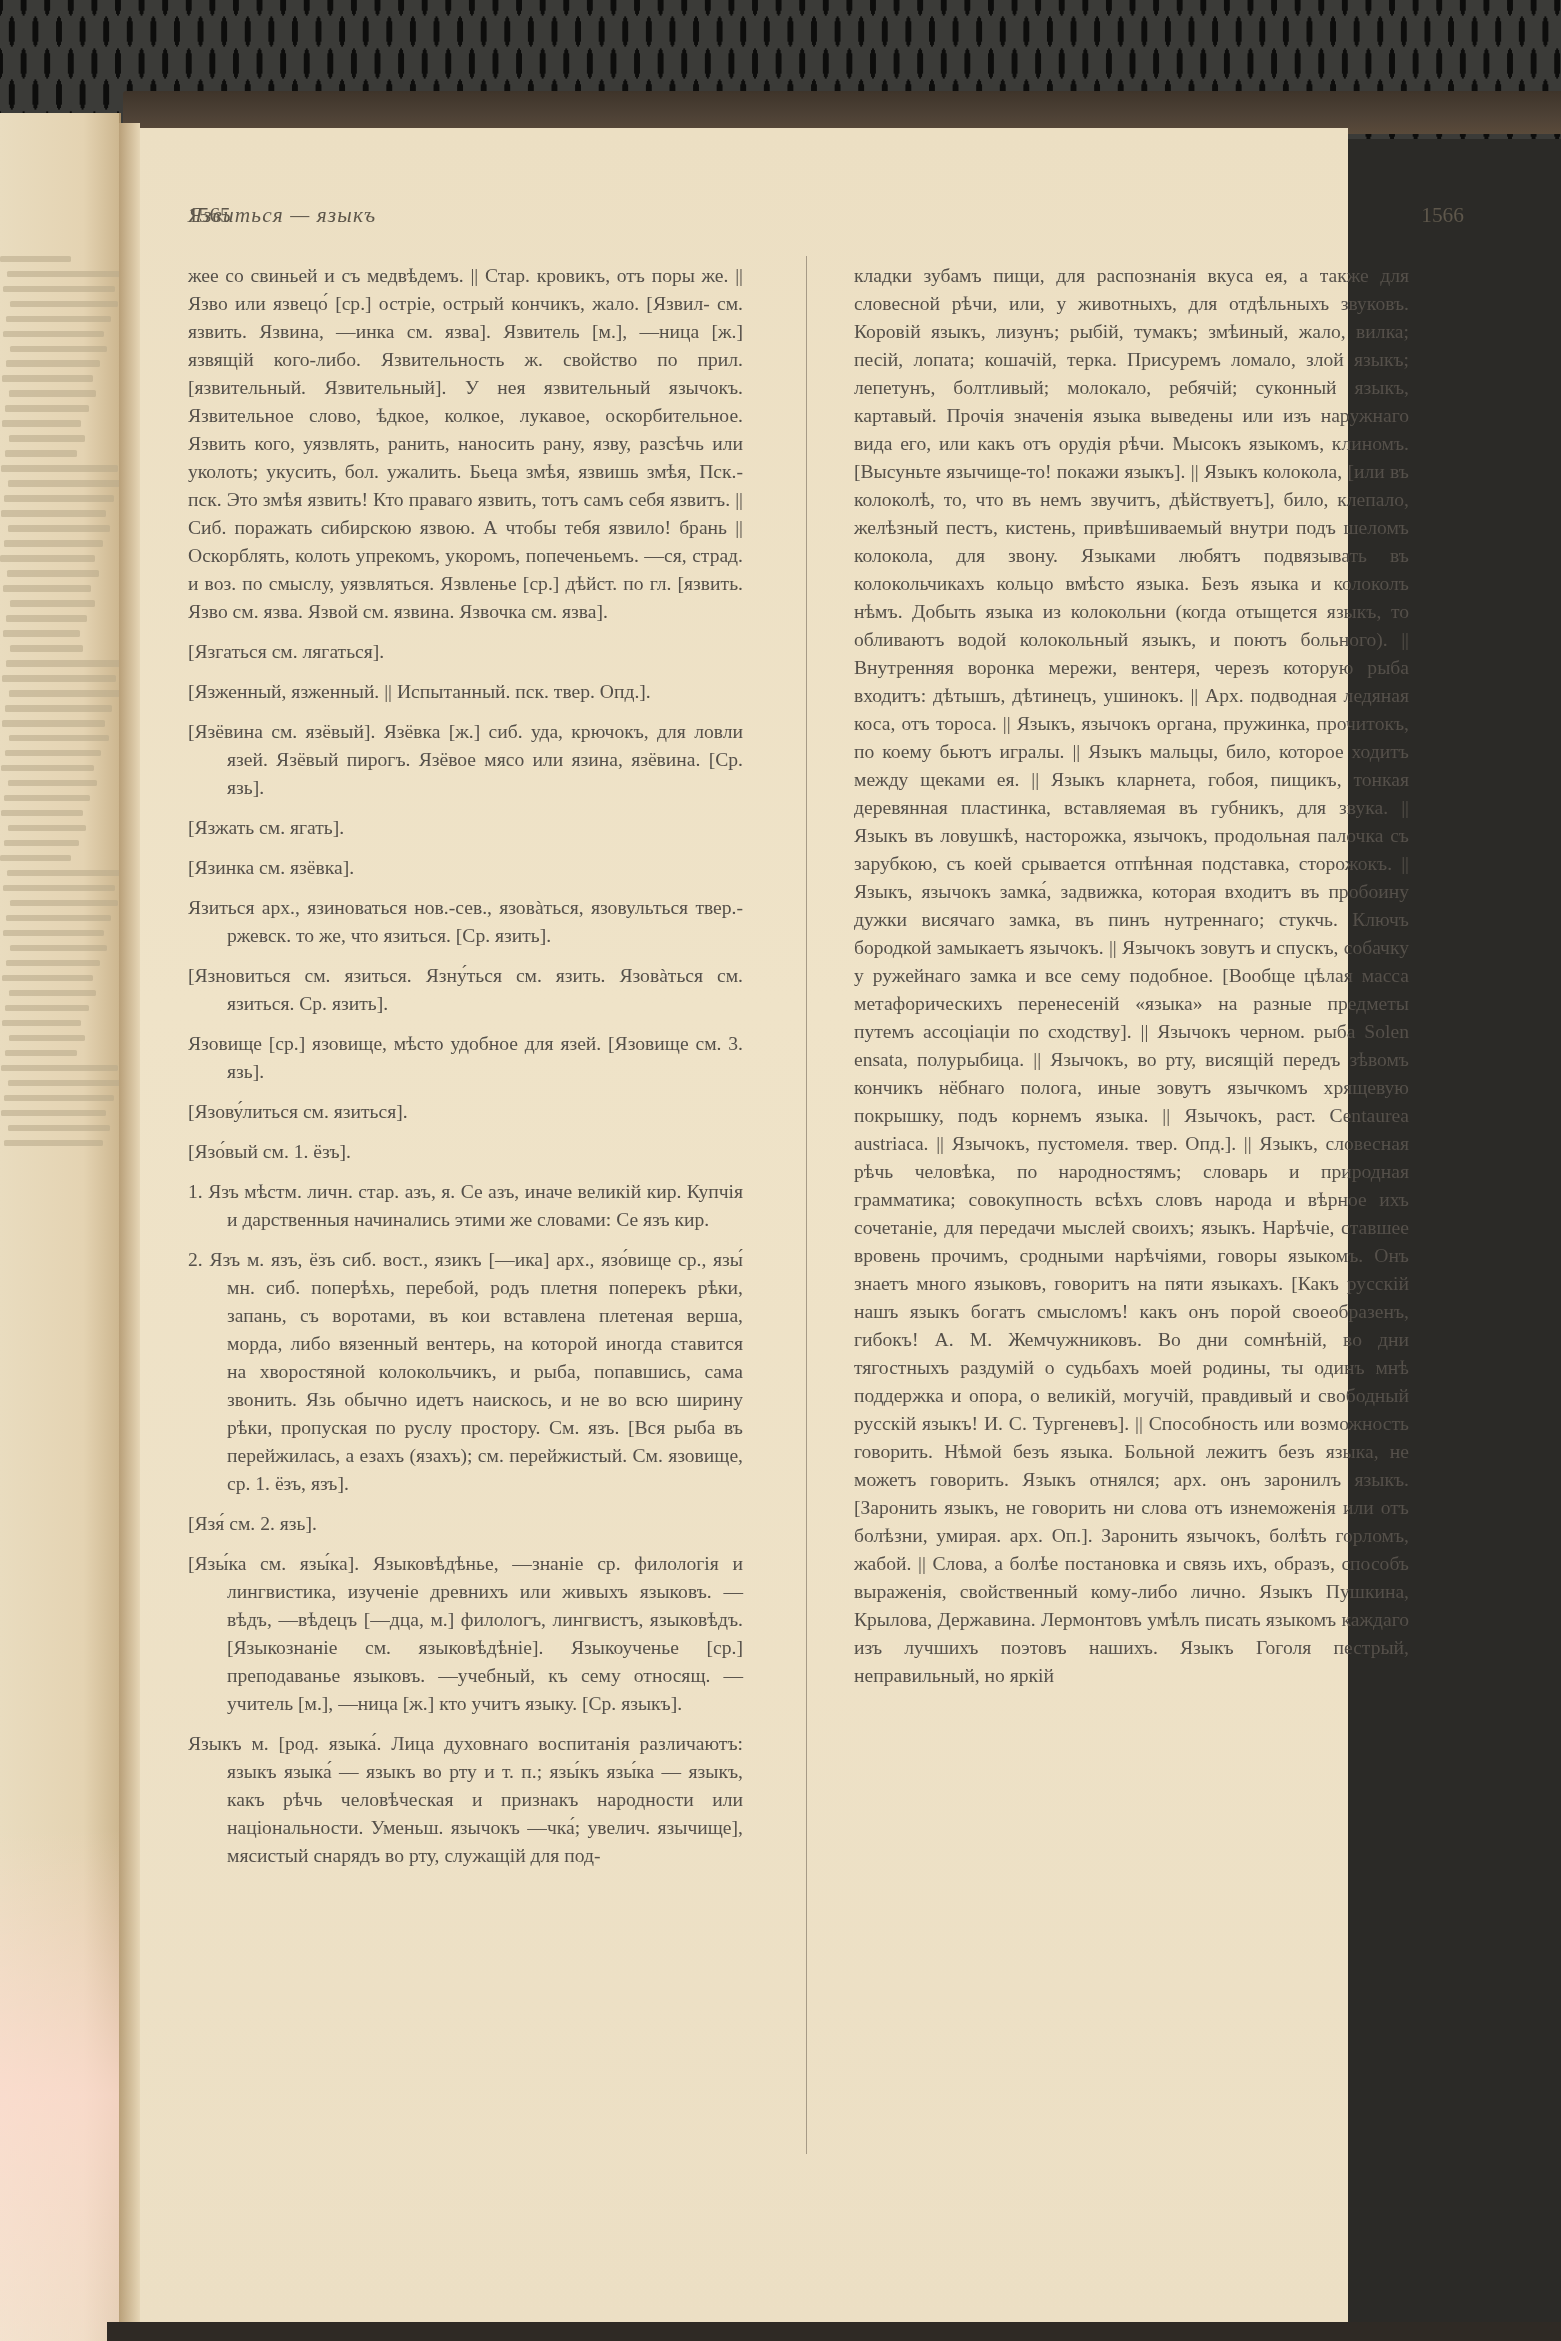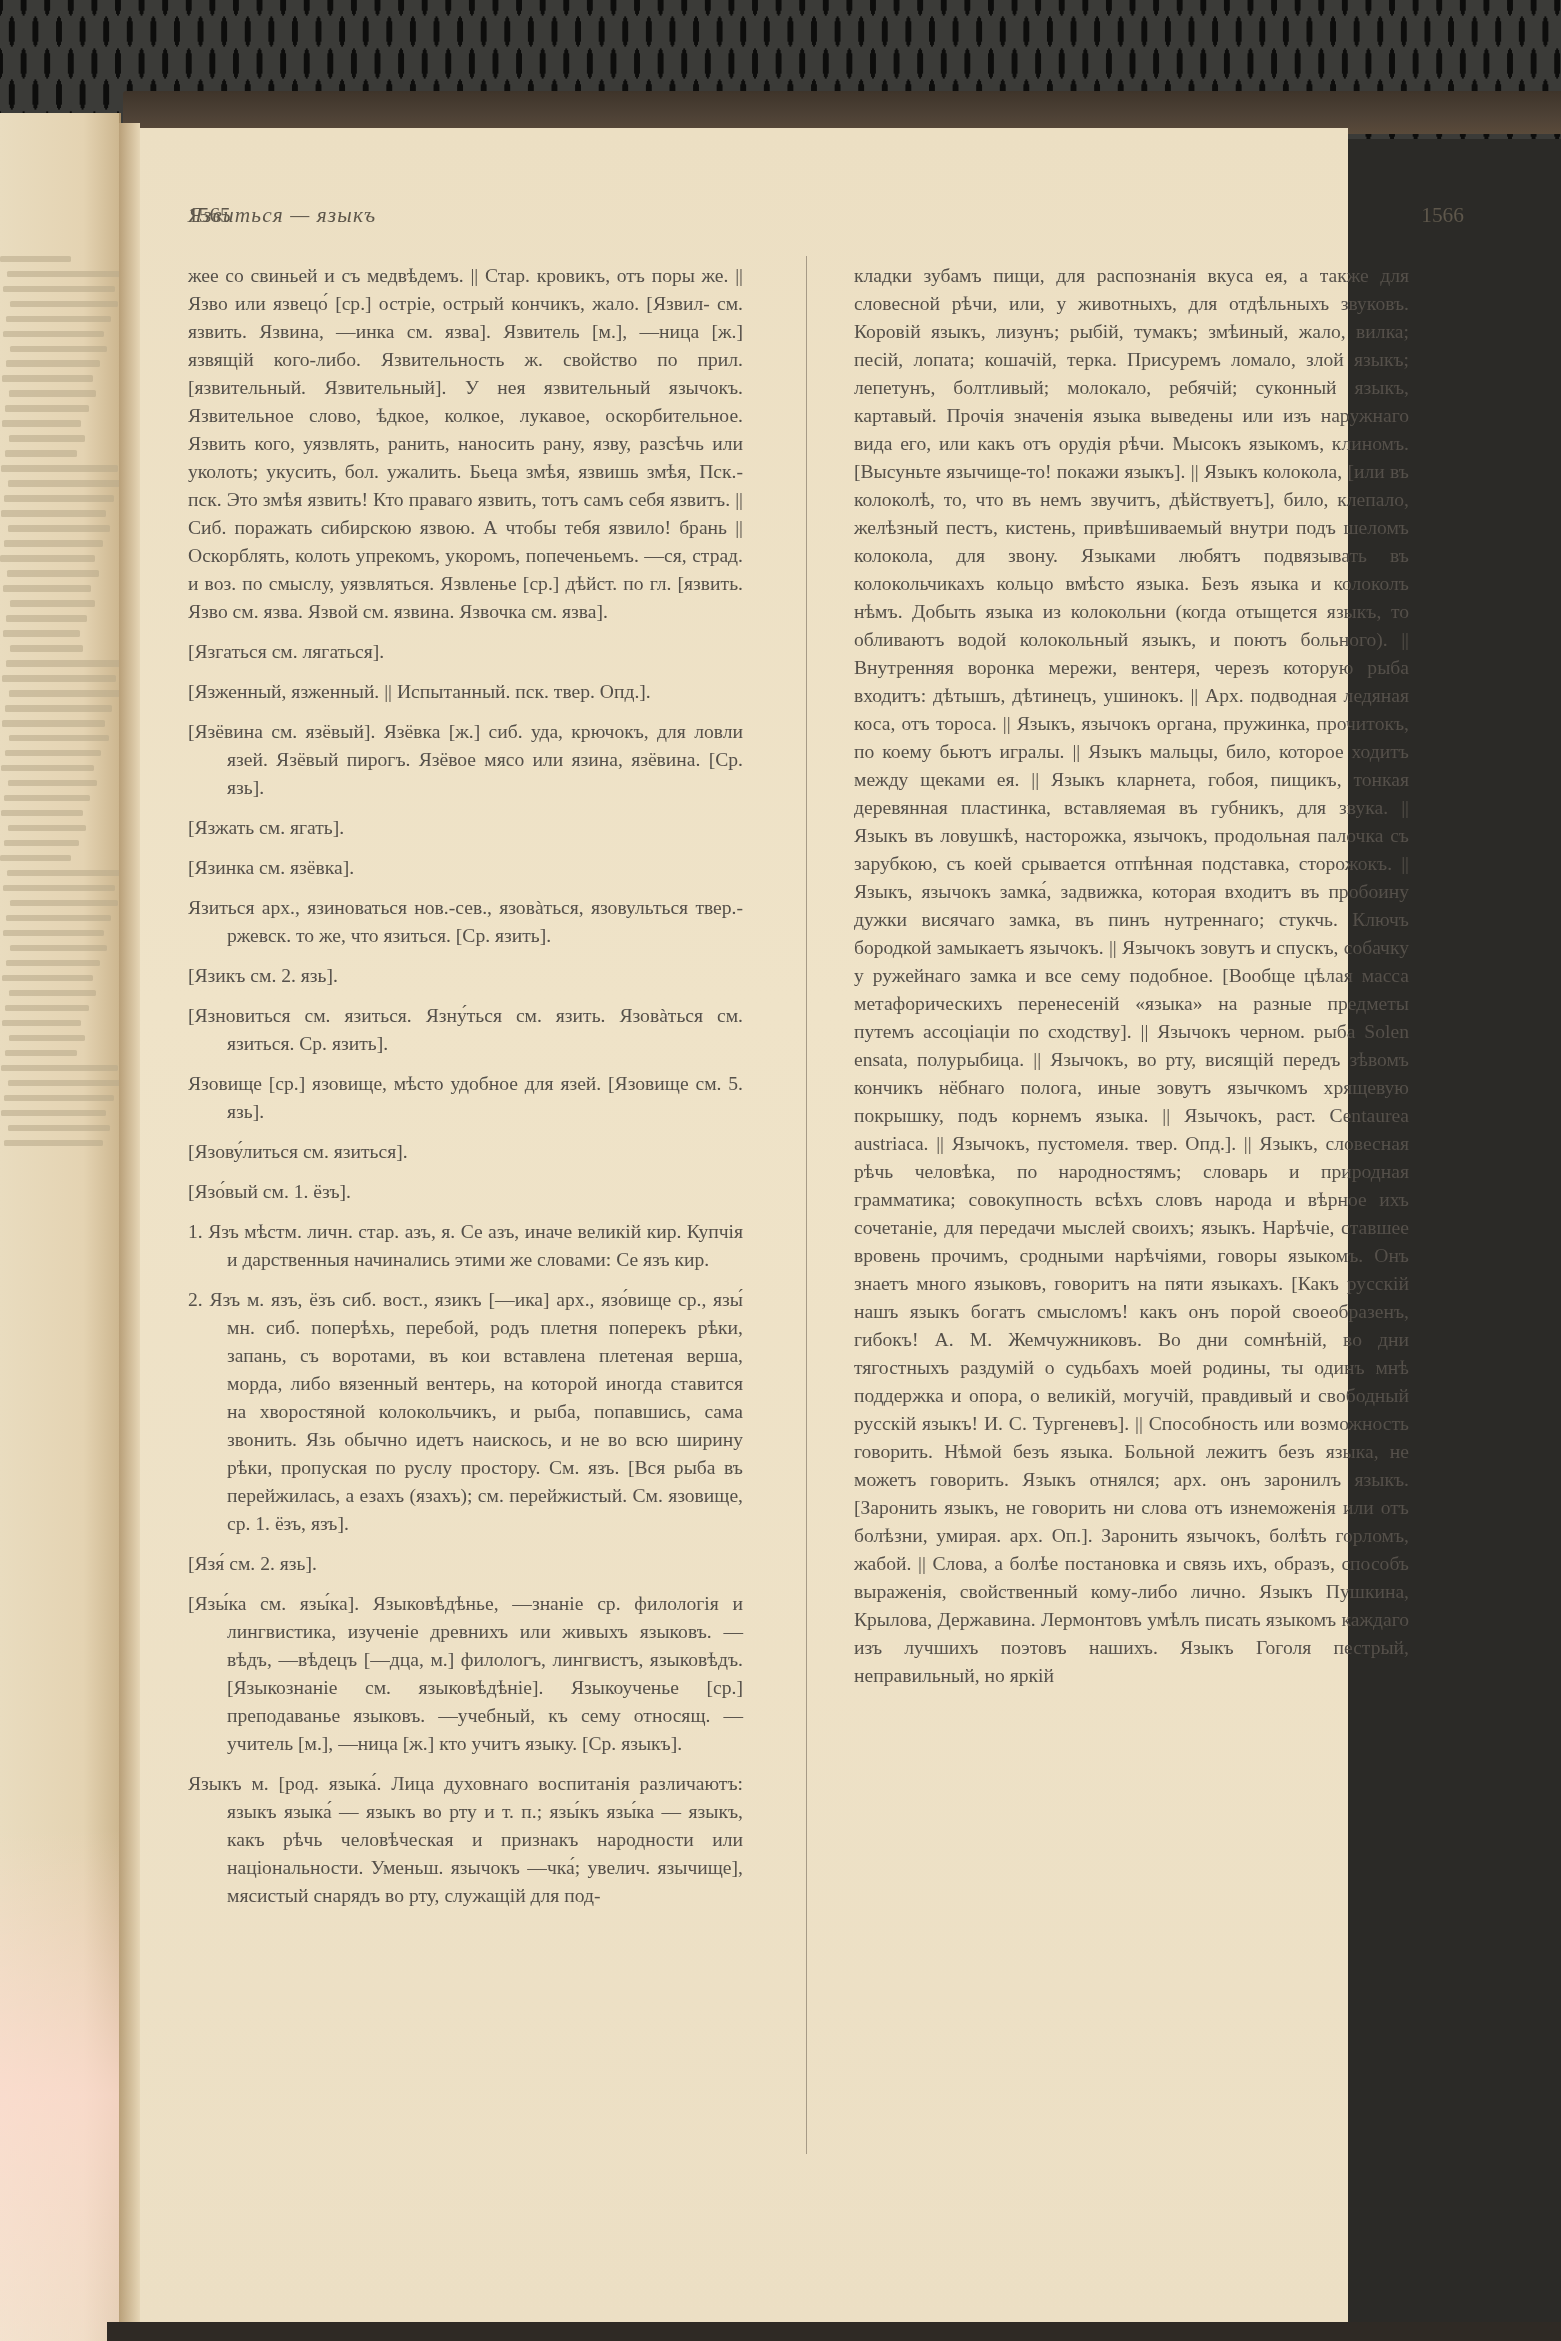--- a/index.html
+++ b/index.html
@@ -148,23 +148,22 @@
   </div>
 
   <div class="col left">
     <p class="entry">жее со свиньей и съ медвѣдемъ. || Стар. кровикъ, отъ поры же. || Язво или язвецо́ [ср.] остріе, острый кончикъ, жало. [Язвил- см. язвить. Язвина, —инка см. язва]. Язвитель [м.], —ница [ж.] язвящій кого-либо. Язвительность ж. свойство по прил. [язвительный. Язвительный]. У нея язвительный язычокъ. Язвительное слово, ѣдкое, колкое, лукавое, оскорбительное. Язвить кого, уязвлять, ранить, наносить рану, язву, разсѣчь или уколоть; укусить, бол. ужалить. Бьеца змѣя, язвишь змѣя, Пск.-пск. Это змѣя язвить! Кто праваго язвить, тотъ самъ себя язвитъ. || Сиб. поражать сибирскою язвою. А чтобы тебя язвило! брань || Оскорблять, колоть упрекомъ, укоромъ, попеченьемъ. —ся, страд. и воз. по смыслу, уязвляться. Язвленье [ср.] дѣйст. по гл. [язвить. Язво см. язва. Язвой см. язвина. Язвочка см. язва].</p>
     <p class="entry indent">[Язгаться см. лягаться].</p>
     <p class="entry indent">[Язженный, язженный. || Испытанный. пск. твер. Опд.].</p>
     <p class="entry indent">[Язёвина см. язёвый]. Язёвка [ж.] сиб. уда, крючокъ, для ловли язей. Язёвый пирогъ. Язёвое мясо или язина, язёвина. [Ср. язь].</p>
     <p class="entry indent">[Язжать см. ягать].</p>
     <p class="entry indent">[Язинка см. язёвка].</p>
     <p class="entry indent">Язиться арх., язиноваться нов.-сев., язовàться, язовульться твер.-ржевск. то же, что язиться. [Ср. язить].</p>
-    <p class="entry indent">[Язикъ см. 2. язь].</p>
     <p class="entry indent">[Язновиться см. язиться. Язну́ться см. язить. Язовàться см. язиться. Ср. язить].</p>
-    <p class="entry indent">Язовище [ср.] язовище, мѣсто удобное для язей. [Язовище см. 5. язь].</p>
+    <p class="entry indent">Язовище [ср.] язовище, мѣсто удобное для язей. [Язовище см. 3. язь].</p>
     <p class="entry indent">[Язову́литься см. язиться].</p>
     <p class="entry indent">[Язо́вый см. 1. ёзъ].</p>
     <p class="entry indent">1. Язъ мѣстм. личн. стар. азъ, я. Се азъ, иначе великій кир. Купчія и дарственныя начинались этими же словами: Се язъ кир.</p>
     <p class="entry indent">2. Язъ м. язъ, ёзъ сиб. вост., язикъ [—ика] арх., язо́вище ср., язы́ мн. сиб. поперѣхь, перебой, родъ плетня поперекъ рѣки, запань, съ воротами, въ кои вставлена плетеная верша, морда, либо вязенный вентерь, на которой иногда ставится на хворостяной колокольчикъ, и рыба, попавшись, сама звонить. Язь обычно идетъ наискось, и не во всю ширину рѣки, пропуская по руслу простору. См. язъ. [Вся рыба въ перейжилась, а езахъ (язахъ); см. перейжистый. См. язовище, ср. 1. ёзъ, язъ].</p>
     <p class="entry indent">[Язя́ см. 2. язь].</p>
     <p class="entry indent">[Язы́ка см. язы́ка]. Языковѣдѣнье, —знаніе ср. филологія и лингвистика, изученіе древнихъ или живыхъ языковъ. —вѣдъ, —вѣдецъ [—дца, м.] филологъ, лингвистъ, языковѣдъ. [Языкознаніе см. языковѣдѣніе]. Языкоученье [ср.] преподаванье языковъ. —учебный, къ сему относящ. —учитель [м.], —ница [ж.] кто учитъ языку. [Ср. языкъ].</p>
     <p class="entry indent">Языкъ м. [род. языка́. Лица духовнаго воспитанія различаютъ: языкъ языка́ — языкъ во рту и т. п.; язы́къ язы́ка — языкъ, какъ рѣчь человѣческая и признакъ народности или національности. Уменьш. язычокъ —чка́; увелич. язычище], мясистый снарядъ во рту, служащій для под-</p>
   </div>
 
   <div class="divider"></div>

